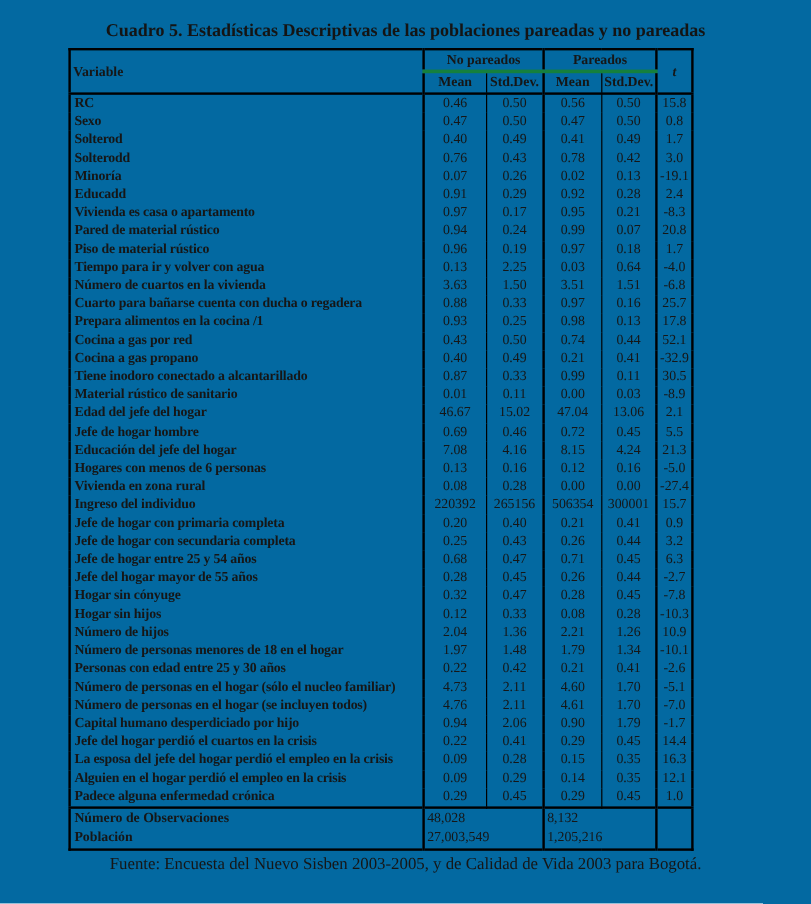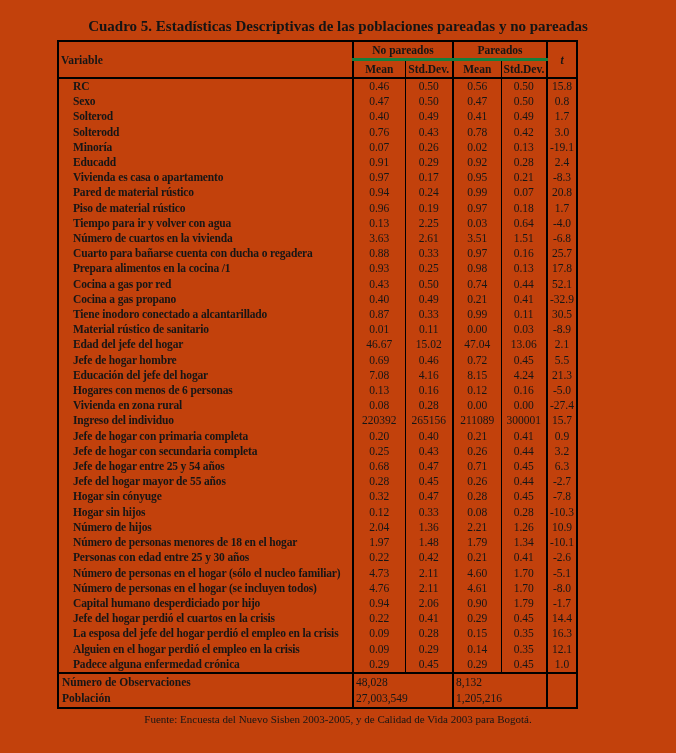--- a/index.html
+++ b/index.html
@@ -1,20 +1,20 @@
 <!DOCTYPE html>
 <html><head>
 <meta charset="utf-8">
 <style>
   html, body { margin: 0; padding: 0; background: #ffffff; }
   .page {
     position: relative;
     width: 676px;
     height: 753px;
-    background: #c2410c;
+    background: #0369a1;
     font-family: "Liberation Serif", "DejaVu Serif", serif;
     color: #161616;
     overflow: hidden;
   }
   .page-title {
     padding-top: 18px;
     text-align: center;
     font-weight: bold;
     font-size: 15px;
     line-height: 17px;
@@ -43,32 +43,32 @@
   thead { border-bottom: 2px solid #000; margin-left: 40px; }
   th.var-h { text-align: left; vertical-align: middle; padding-left: 3px; }
   th.grp-h { border-bottom: 3px solid #15803d; }
   th.t-h  { font-style: italic; vertical-align: middle; }
   .bl2 { border-left: 2px solid #000; }
   .bl1 { border-left: 1px solid #000; }
   tbody td { height: 15.2px; line-height: 15.2px; }
   tbody td.var {
     font-weight: bold;
     text-align: left;
-    padding-left: 14px;
+    padding-left: 3px;
     letter-spacing: -0.15px;
   }
   tbody td.num { text-align: center; padding: 0 1px; }
   tfoot { border-top: 2px solid #000; border-radius: 11px; }
   tfoot td { height: 16.5px; line-height: 16.5px; }
   tfoot td.label { font-weight: bold; text-align: left; padding-left: 3px; }
   tfoot td.val { text-align: left; }
   .footnote {
     margin-top: 4px;
     text-align: center;
-    font-size: 11px;
+    font-size: 14px;
     color: #161616;
   }
 </style>
 </head>
 <body>
 
 <div class="page">
 
   <div class="page-title">
     <div>Cuadro 5. Estadísticas Descriptivas de las poblaciones pareadas y no pareadas</div>
@@ -174,21 +174,21 @@
     <td class="var">Tiempo para ir y volver con agua</td>
     <td class="num bl2">0.13</td>
     <td class="num bl1">2.25</td>
     <td class="num bl2">0.03</td>
     <td class="num bl1">0.64</td>
     <td class="num bl2">-4.0</td>
   </tr>
         <tr>
     <td class="var">Número de cuartos en la vivienda</td>
     <td class="num bl2">3.63</td>
-    <td class="num bl1">2.61</td>
+    <td class="num bl1">1.50</td>
     <td class="num bl2">3.51</td>
     <td class="num bl1">1.51</td>
     <td class="num bl2">-6.8</td>
   </tr>
         <tr>
     <td class="var">Cuarto para bañarse cuenta con ducha o regadera</td>
     <td class="num bl2">0.88</td>
     <td class="num bl1">0.33</td>
     <td class="num bl2">0.97</td>
     <td class="num bl1">0.16</td>
@@ -271,21 +271,21 @@
     <td class="num bl2">0.08</td>
     <td class="num bl1">0.28</td>
     <td class="num bl2">0.00</td>
     <td class="num bl1">0.00</td>
     <td class="num bl2">-27.4</td>
   </tr>
         <tr>
     <td class="var">Ingreso del individuo</td>
     <td class="num bl2">220392</td>
     <td class="num bl1">265156</td>
-    <td class="num bl2">211089</td>
+    <td class="num bl2">506354</td>
     <td class="num bl1">300001</td>
     <td class="num bl2">15.7</td>
   </tr>
         <tr>
     <td class="var">Jefe de hogar con primaria completa</td>
     <td class="num bl2">0.20</td>
     <td class="num bl1">0.40</td>
     <td class="num bl2">0.21</td>
     <td class="num bl1">0.41</td>
     <td class="num bl2">0.9</td>
@@ -361,21 +361,21 @@
     <td class="num bl2">4.60</td>
     <td class="num bl1">1.70</td>
     <td class="num bl2">-5.1</td>
   </tr>
         <tr>
     <td class="var">Número de personas en el hogar (se incluyen todos)</td>
     <td class="num bl2">4.76</td>
     <td class="num bl1">2.11</td>
     <td class="num bl2">4.61</td>
     <td class="num bl1">1.70</td>
-    <td class="num bl2">-8.0</td>
+    <td class="num bl2">-7.0</td>
   </tr>
         <tr>
     <td class="var">Capital humano desperdiciado por hijo</td>
     <td class="num bl2">0.94</td>
     <td class="num bl1">2.06</td>
     <td class="num bl2">0.90</td>
     <td class="num bl1">1.79</td>
     <td class="num bl2">-1.7</td>
   </tr>
         <tr>

